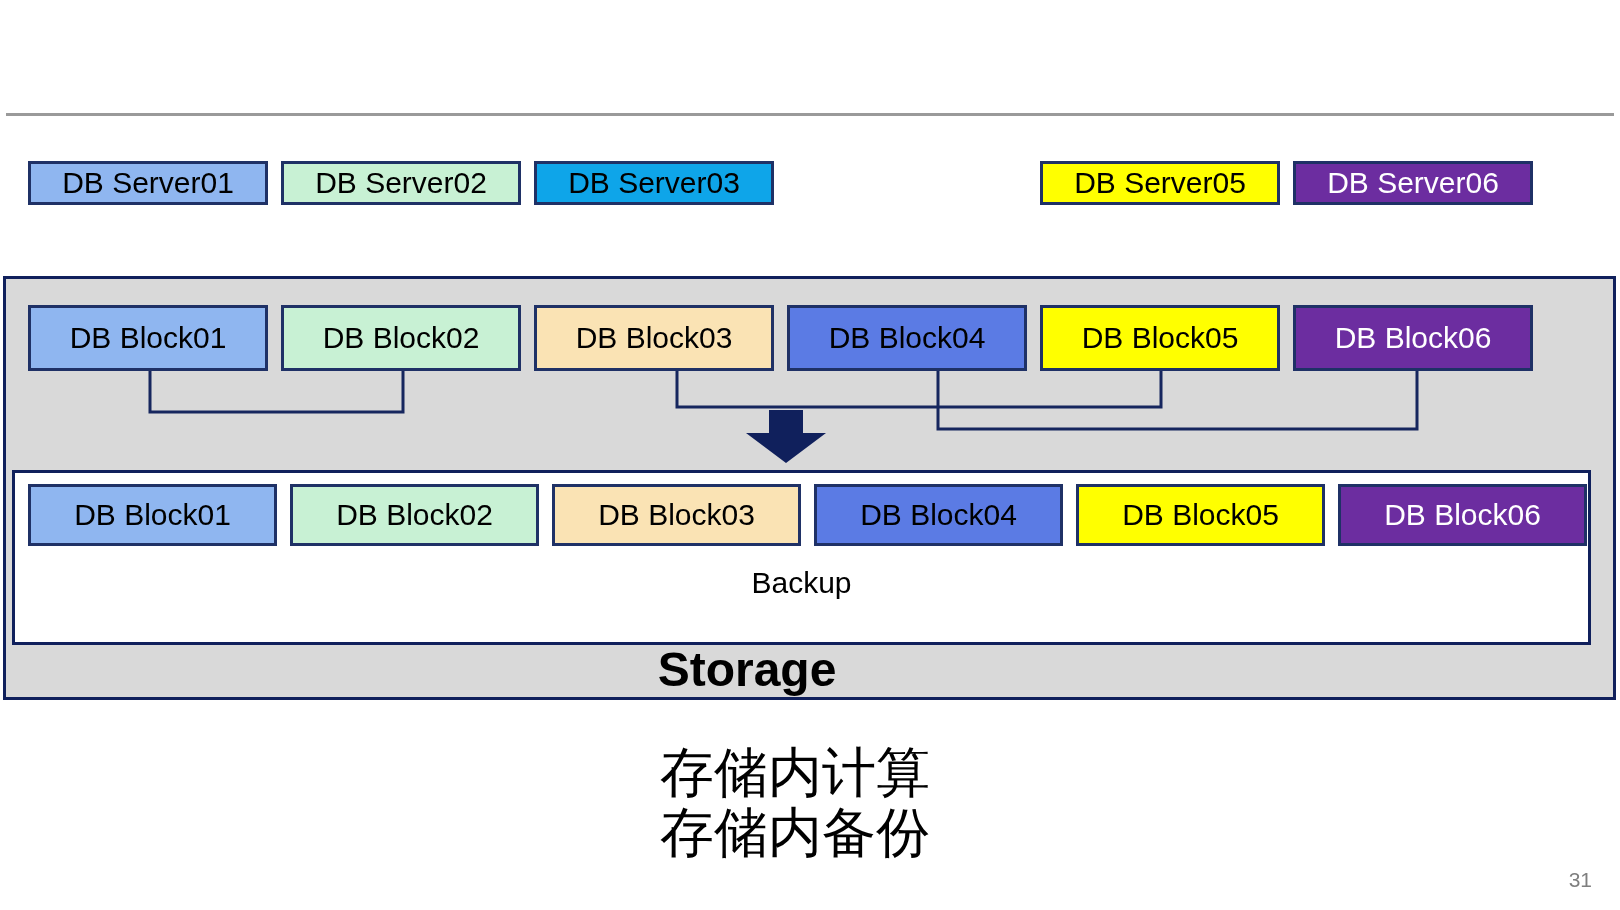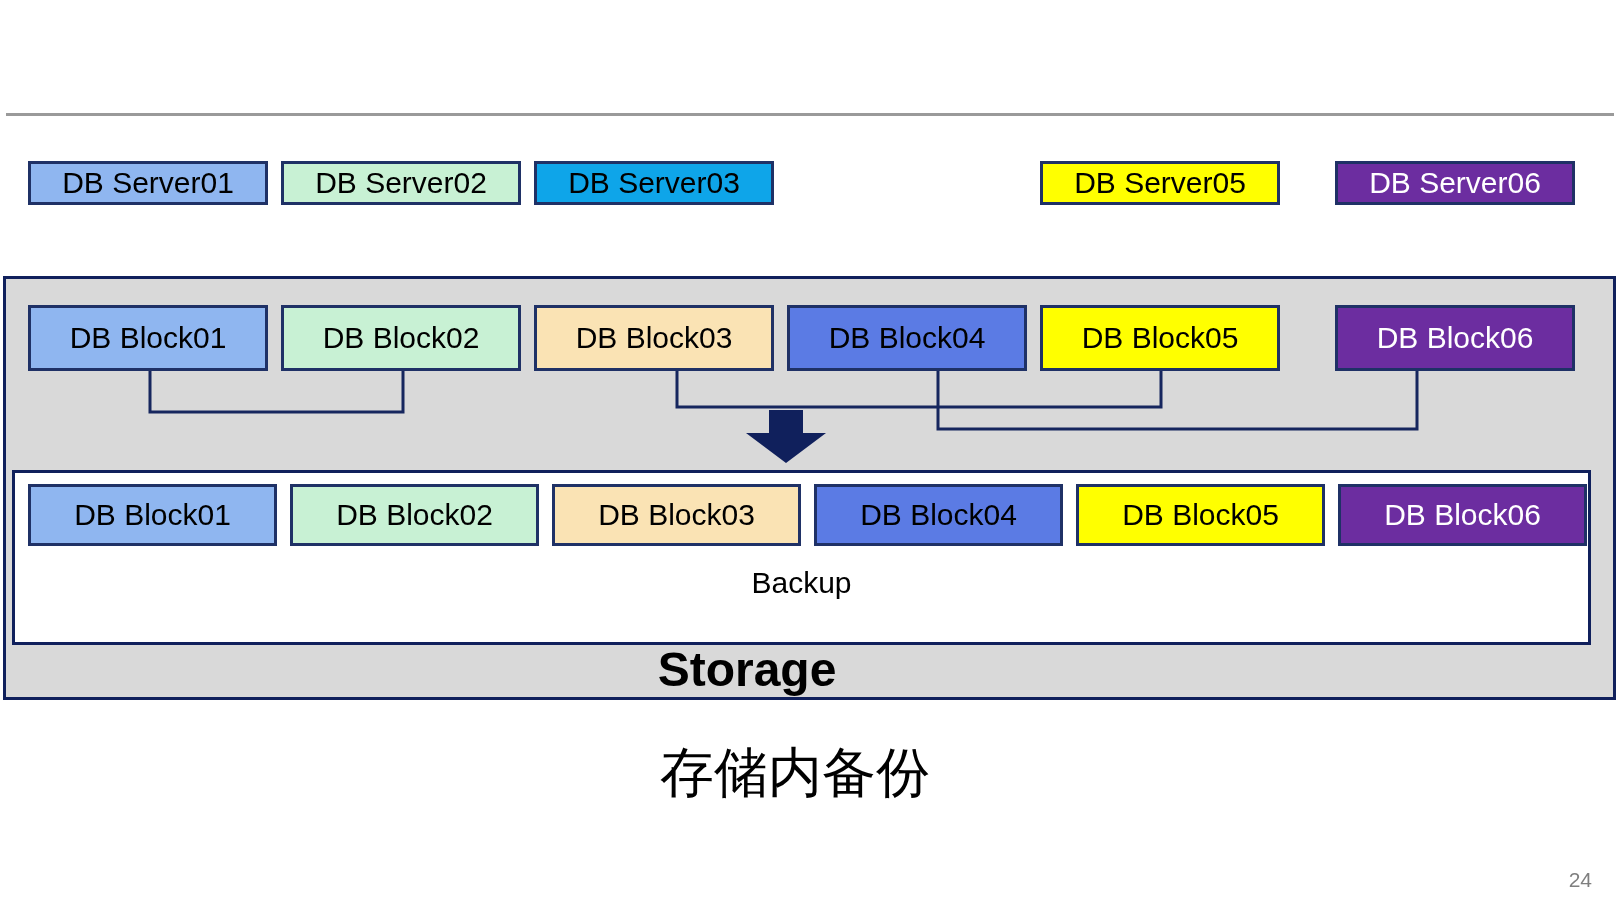--- a/index.html
+++ b/index.html
@@ -19,21 +19,21 @@
   }
   .box{
     position:absolute;box-sizing:border-box;
     border:3px solid var(--box-border);
     display:flex;align-items:center;justify-content:center;
     font-size:30px;color:#000;white-space:nowrap;
   }
   .server{top:145px;width:240px;height:44px;margin-top:16px;}
   .blocktop{top:305px;width:240px;height:66px;}
   .blockbot{top:484px;width:249px;height:62px;}
-  .s0{left:28px;} .s1{left:281px;} .s2{left:534px;} .s3{left:787px;} .s4{left:1040px;} .s5{left:1335px;}
+  .s0{left:28px;} .s1{left:281px;} .s2{left:534px;} .s3{left:787px;} .s4{left:1040px;} .s5{left:1293px;}
   .b0{left:28px;} .b1{left:290px;} .b2{left:552px;} .b3{left:814px;} .b4{left:1076px;} .b5{left:1338px;}
   .graybox{
     position:absolute;left:3px;top:276px;width:1613px;height:424px;
     box-sizing:border-box;background:var(--container-fill);
     border:3px solid var(--container-border);
   }
   .whitebox{
     position:absolute;left:12px;top:470px;width:1579px;height:175px;
     box-sizing:border-box;background:#ffffff;
     border:3px solid var(--container-border);
@@ -91,17 +91,18 @@
   <div class="box blockbot b1" style="background: rgb(200, 241, 212); color: rgb(0, 0, 0);">DB Block02</div>
   <div class="box blockbot b2" style="background: rgb(250, 227, 180); color: rgb(0, 0, 0);">DB Block03</div>
   <div class="box blockbot b3" style="background: rgb(91, 123, 228); color: rgb(0, 0, 0);">DB Block04</div>
   <div class="box blockbot b4" style="background: rgb(255, 255, 0); color: rgb(0, 0, 0);">DB Block05</div>
   <div class="box blockbot b5" style="background: rgb(108, 45, 160); color: rgb(255, 255, 255);">DB Block06</div>
 
   <div class="backup">Backup</div>
   <div class="storage">Storage</div>
 
   <div class="captions">
+    <div>存储内计算</div>
     <div>存储内备份</div>
   </div>
 
-  <div class="pagenum">24</div>
+  <div class="pagenum">31</div>
 </div>
 
 </body></html>

